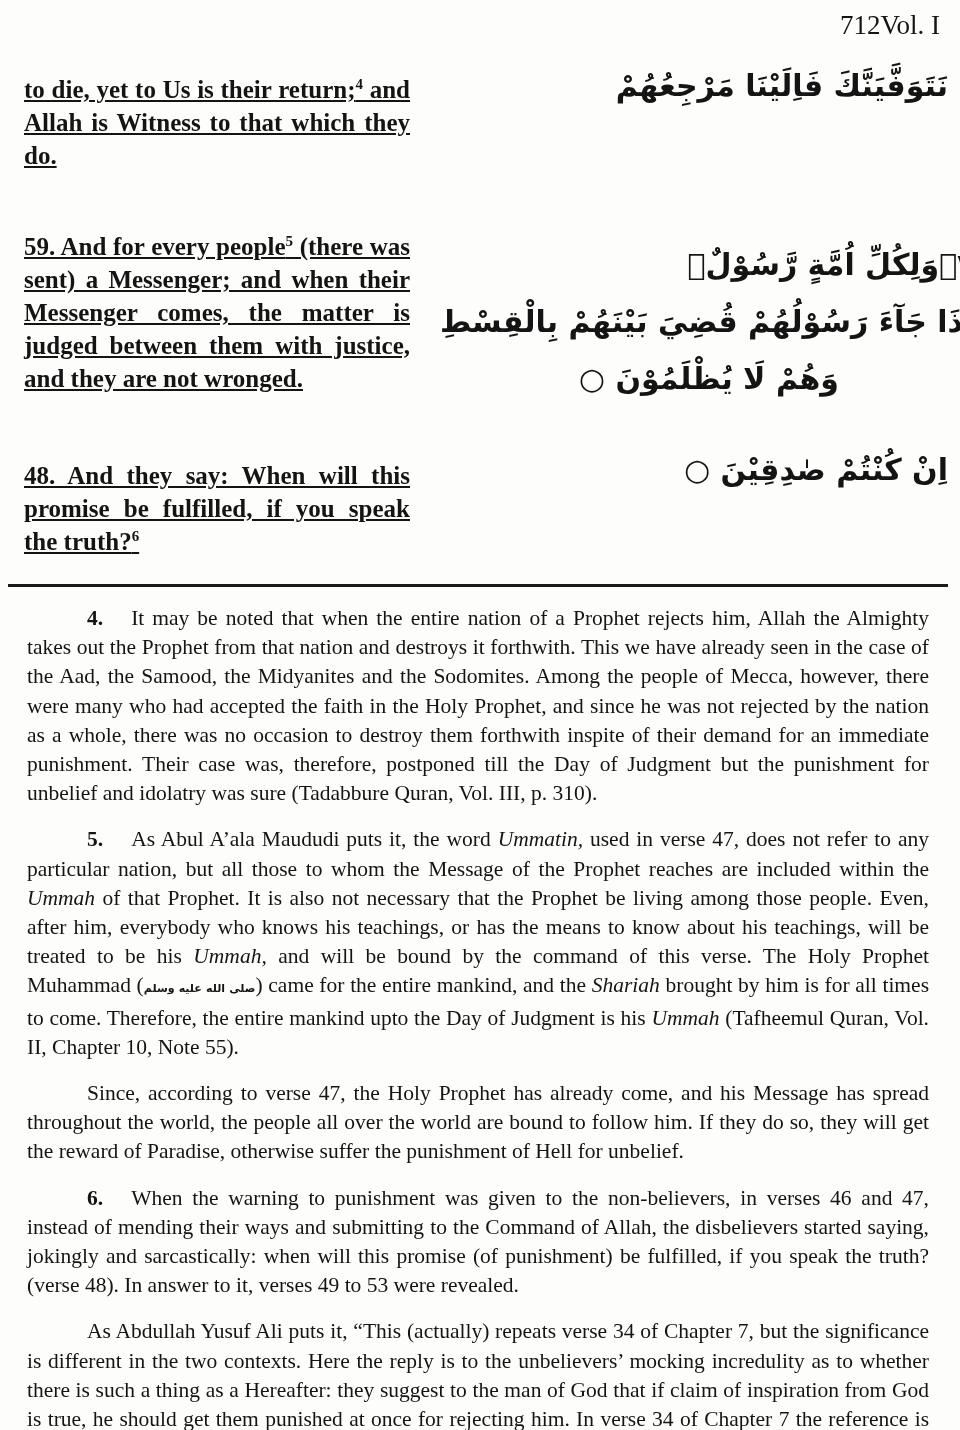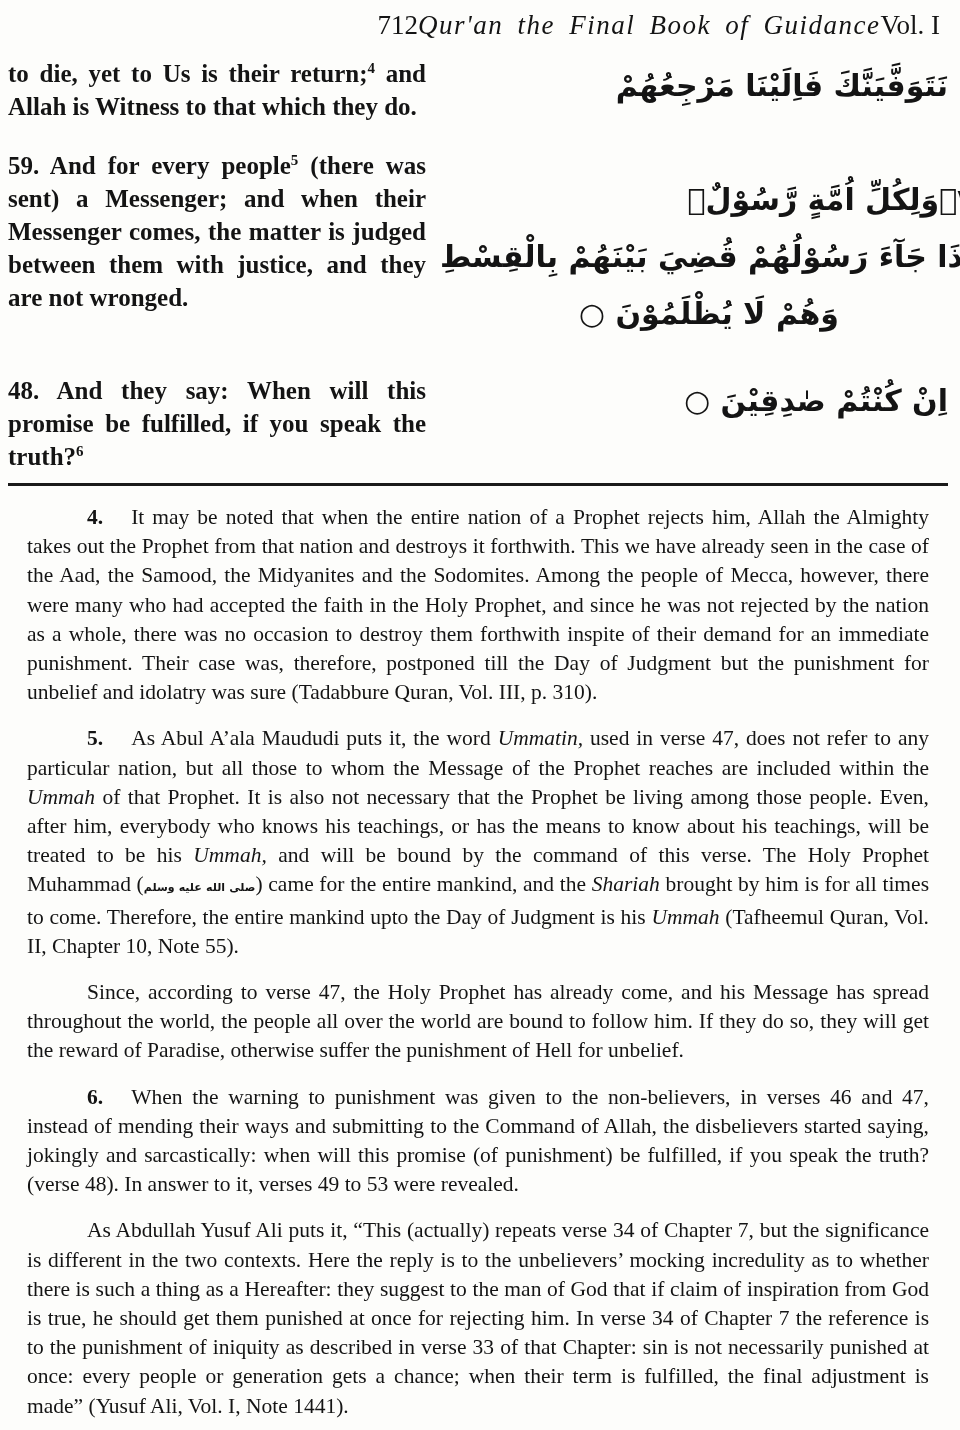--- a/index.html
+++ b/index.html
@@ -17,21 +17,21 @@
   .hdr .title{font-style:italic;letter-spacing:1.5px;word-spacing:6px;}
 
   
   .row{display:flex;}
   .row-46{margin-top:16px;}
   .row-47{margin-top:26px;}
   .row-48{margin-top:32px;}
   .col-en{width:418px;flex:0 0 418px;}
   .col-ar{flex:1;padding-left:14px;overflow:visible;}
   .eng{font-weight:bold;font-size:25px;line-height:33px;
-       text-align:justify;margin:0;}
+       text-align:justify;margin:16px;text-decoration:underline;}
   .eng sup{font-size:15px;line-height:0;vertical-align:super;}
   .ar{direction:rtl;text-align:right;
       font-family:"DejaVu Sans",sans-serif;font-weight:bold;
       font-size:30px;}
   .ar-line{line-height:57px;white-space:nowrap;}
   .row-47 .ar{margin-top:22px;}
   .row-47 .indent-r{padding-right:155px;}
   .row-48 .ar-line{line-height:53px;}
 
   
@@ -44,21 +44,20 @@
   .it{font-style:italic;}
   .saw{font-family:"DejaVu Sans",sans-serif;font-size:11px;font-weight:bold;}
 </style>
 </head>
 <body>
 
 <div class="page">
 
   <div class="hdr">
     <span>712</span>
-    <span class="title">Qur'an the Final Book of Guidance</span>
     <span>Vol. I</span>
   </div>
 
   <div class="row row-46">
     <div class="col-en">
       <p class="eng"><span>to die, yet to Us is their return;</span><sup>4</sup><span> and Allah is Witness to that which they do.</span></p>
     </div>
     <div class="col-ar">
       <div class="ar" dir="rtl">
         <div class="ar-line">نَتَوَفَّيَنَّكَ فَاِلَيْنَا مَرْجِعُهُمْ</div>

